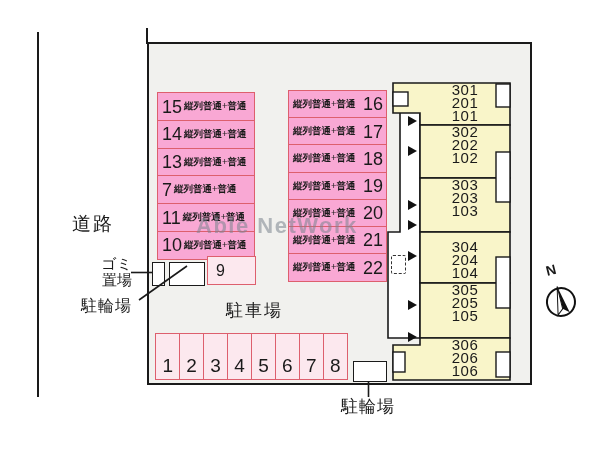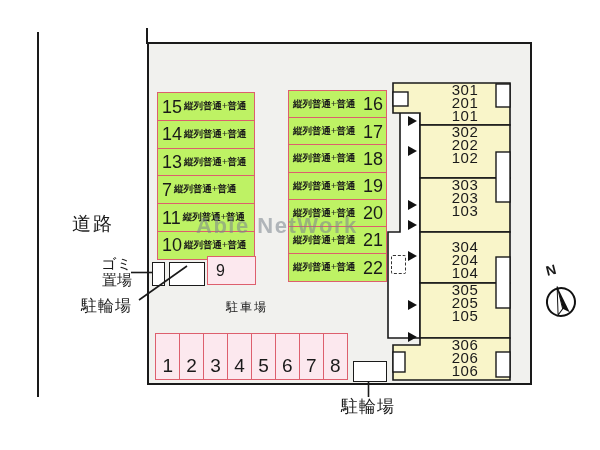--- a/index.html
+++ b/index.html
@@ -13,21 +13,21 @@
   .site-ext{left:146px;top:28px;width:2px;height:16px;background:#1a1a1a;}
   
   .site{left:147px;top:42px;width:381px;height:339px;background:#f1f1ee;border:2px solid #1a1a1a;z-index:1;}
   
   .svg-base{left:0;top:0;z-index:2;}
   .svg-lines{left:0;top:0;z-index:6;pointer-events:none;}
   
   .pcol{display:flex;flex-direction:column;z-index:3;}
   .pcol-left{left:157px;top:92px;width:98px;height:168px;}
   .pcol-right{left:288px;top:90px;width:99px;height:192px;}
-  .prow{flex:1;display:flex;align-items:center;background:#bef264;border:1.5px solid #dd5f6d;box-sizing:border-box;margin-top:-1.5px;}
+  .prow{flex:1;display:flex;align-items:center;background:#f9a8d4;border:1.5px solid #dd5f6d;box-sizing:border-box;margin-top:-1.5px;}
   .prow:first-child{margin-top:0;}
   .pnum{font-size:18px;line-height:18px;padding:0 2px 0 4px;}
   .pnum-r{margin-left:auto;padding:0 3px 0 2px;}
   .ptype{font-size:9.5px;font-weight:bold;letter-spacing:0px;white-space:nowrap;font-family:Liberation Serif, serif;}
   
   .space9{left:207px;top:256px;width:49px;height:29px;background:#fce8ee;border:1.5px solid #dd5f6d;box-sizing:border-box;display:flex;align-items:center;z-index:3;}
   .space9 span{font-size:16px;padding-left:8px;}
   
   .brow{left:155px;top:333px;width:193px;height:47px;display:flex;z-index:3;}
   .bcell{flex:1;background:#fce8ee;border:1.5px solid #dd5f6d;box-sizing:border-box;margin-left:-1.5px;display:flex;align-items:flex-end;justify-content:center;}
@@ -43,21 +43,21 @@
   .unit-text div{font-size:15px;line-height:13px;letter-spacing:0.5px;}
   
   .arrow{width:0;height:0;border-top:5px solid transparent;border-bottom:5px solid transparent;border-left:9px solid #111;z-index:4;}
   
   .dashed{left:391px;top:255px;width:15px;height:19px;border:1.5px dashed #333;border-radius:2px;box-sizing:border-box;z-index:4;}
   
   .lbl{z-index:5;white-space:nowrap;}
   .road-label{left:72px;top:211px;font-size:19px;letter-spacing:2px;}
   .garbage-label{left:86px;top:256px;width:46px;font-size:15px;line-height:15.5px;text-align:right;}
   .bike-left-label{left:81px;top:296px;font-size:16px;letter-spacing:1px;}
-  .lot-label{left:226px;top:299px;font-size:12px;letter-spacing:2px;}
+  .lot-label{left:226px;top:299px;font-size:17px;letter-spacing:2px;}
   .bike-bottom-label{left:341px;top:395px;font-size:17px;letter-spacing:1px;}
   .watermark{left:196px;top:213px;font-size:22px;font-weight:bold;letter-spacing:1.5px;color:rgba(122,131,142,0.55);z-index:7;}
   
   .compass{left:538px;top:262px;width:50px;height:60px;z-index:5;}
   .north{position:absolute;left:8px;top:0px;font-size:14px;font-weight:bold;transform:rotate(-14deg);}
 </style>
 </head>
 <body>
 
 <div class="canvas">

